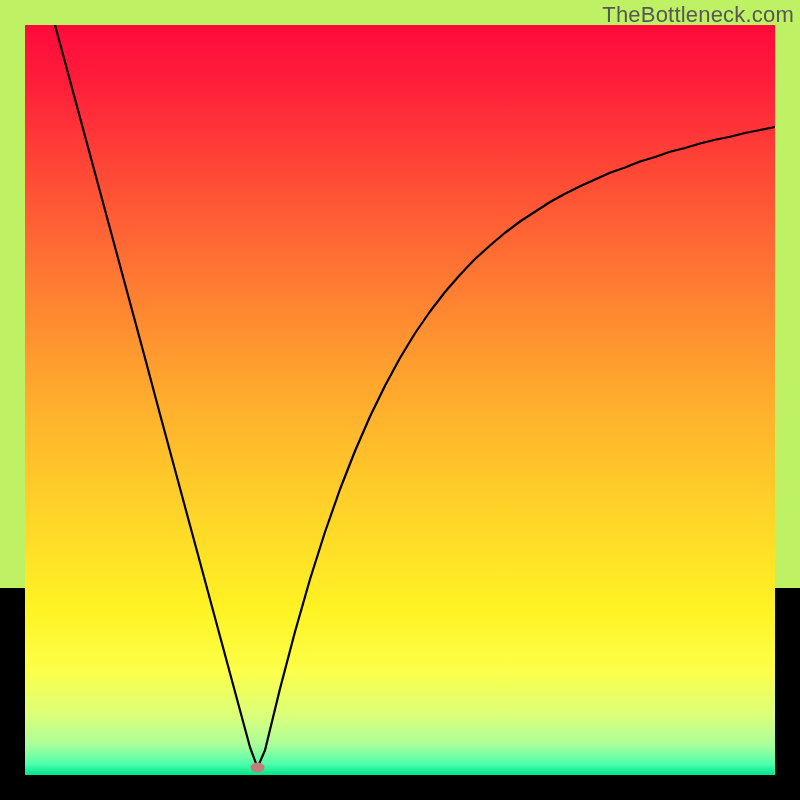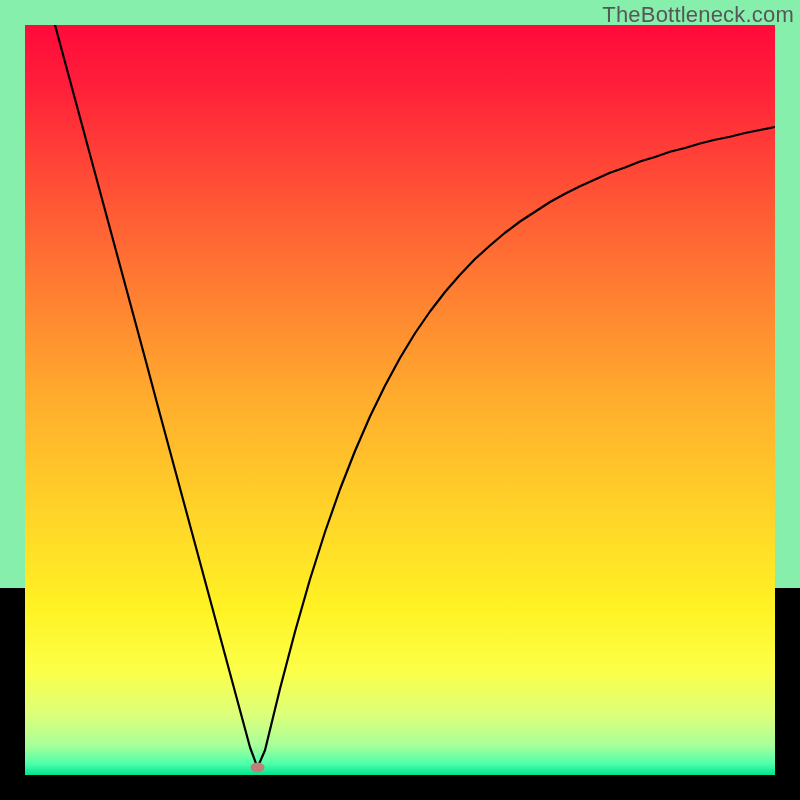--- a/index.html
+++ b/index.html
@@ -8,21 +8,21 @@
     width: 800px;
     height: 800px;
     background: #000;
     font-family: Arial, Helvetica, sans-serif;
     overflow: hidden;
   }
   .outer {
     position: relative;
     width: 800px;
     height: 588px;
-    background: #86efac;
+    background: #bef264;
     text-align: center;
   }
   .plot {
     position: absolute;
     left: 25px;
     top: 25px;
     width: 750px;
     height: 750px;
   }
   .watermark {

